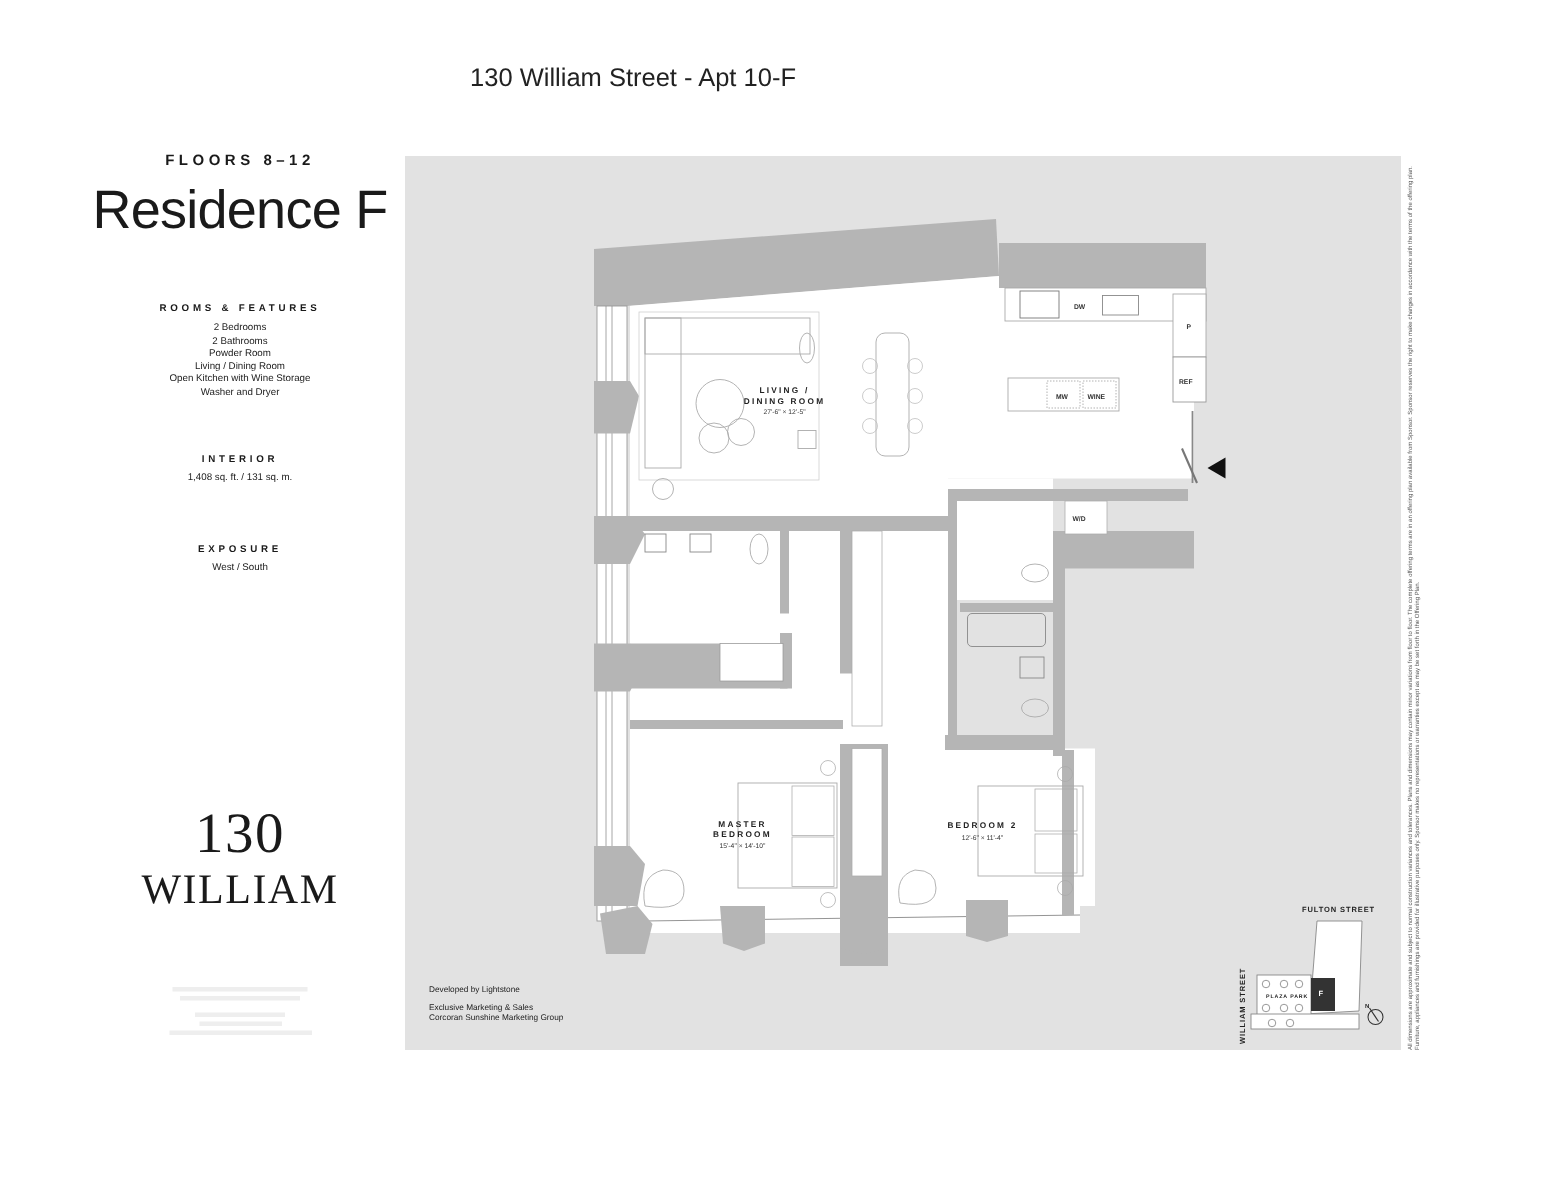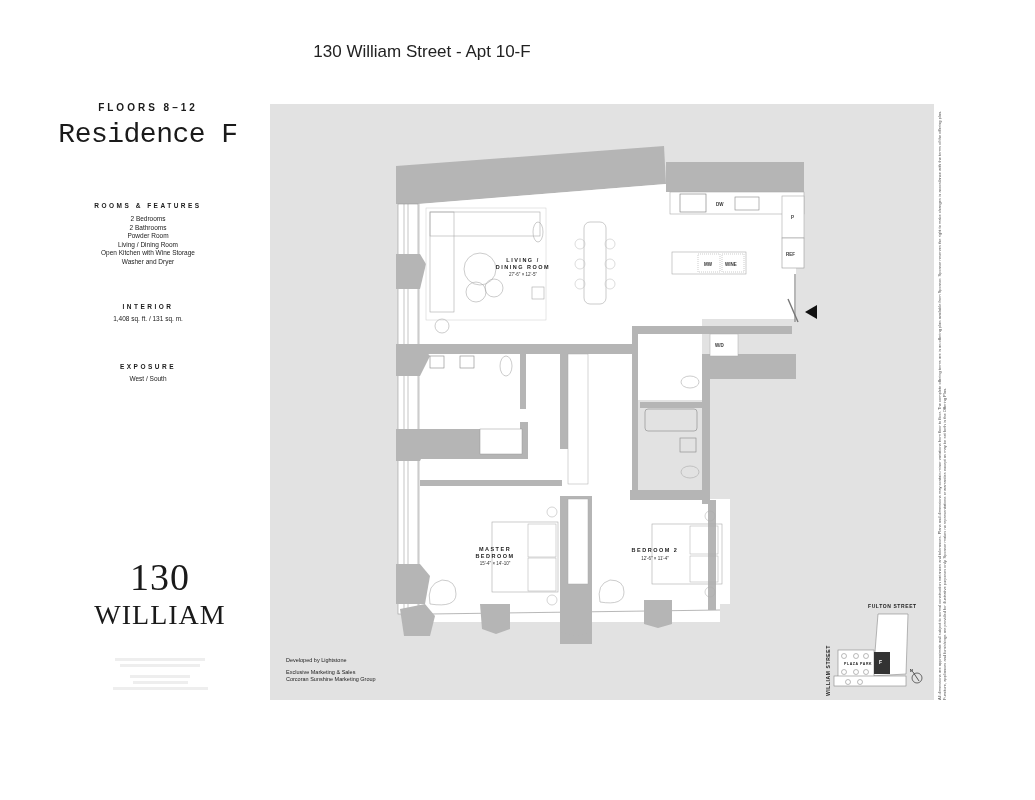--- a/index.html
+++ b/index.html
@@ -1,26 +1,26 @@
 <!DOCTYPE html>
 <html><head>
 <meta charset="utf-8">
 <style>
   html, body { margin: 0; padding: 0; background: #ffffff; }
   body { width: 1035px; height: 800px; position: relative; overflow: hidden; font-family: "Liberation Sans", sans-serif; color: #1a1a1a; }
   .page-title { position: absolute; top: 42px; left: 0; width: 844px; text-align: center; font-size: 17px; color: #222; }
-  .sidebar { position: absolute; left: 48px; top: 100px; width: 200px; text-align: center; }
+  .sidebar { position: absolute; left: 60px; top: 100px; width: 200px; text-align: center; }
   .floors { font-size: 10px; letter-spacing: 3px; font-weight: bold; margin-top: 2px; }
-  .res-name { font-family: Liberation Mono, monospace; font-size: 28px; margin-top: 6px; letter-spacing: -0.5px; }
+  .res-name { font-family: Liberation Sans, sans-serif; font-size: 36px; margin-top: 6px; letter-spacing: -0.5px; }
   .sec-h { font-size: 6.5px; letter-spacing: 2.5px; font-weight: bold; margin-top: 0; }
   .sec-item { font-size: 6.5px; line-height: 8.5px; }
   .features { position: absolute; top: 102px; left: 0; width: 200px; }
   .interior { position: absolute; top: 203px; left: 0; width: 200px; }
   .exposure { position: absolute; top: 263px; left: 0; width: 200px; }
-  .logo { position: absolute; left: 60px; top: 558px; width: 200px; text-align: center; font-family: "Liberation Serif", serif; }
+  .logo { position: absolute; left: 60px; top: 537px; width: 200px; text-align: center; font-family: "Liberation Serif", serif; }
   .logo-num { font-size: 38px; line-height: 38px; letter-spacing: 1px; }
   .logo-name { font-size: 28px; line-height: 38px; letter-spacing: 1px; }
   .faded { position: absolute; left: 110px; top: 655px; width: 100px; }
   .faded div { height: 3px; background: #eee; margin: 3px auto; }
   .plan-panel { position: absolute; left: 270px; top: 104px; width: 664px; height: 596px; background: #e2e2e2; }
   .plan-svg { position: absolute; left: 0; top: 0; }
   .credits { position: absolute; left: 16px; top: 553px; font-size: 5.5px; line-height: 7px; color: #222; }
   .credits .gap { height: 5px; }
   .disclaimer { position: absolute; left: 937px; top: 104px; width: 40px; height: 596px; overflow: hidden; }
   .disclaimer-text { position: absolute; left: 0; top: 596px; width: 596px; transform-origin: 0 0; transform: rotate(-90deg); font-size: 4px; line-height: 5px; color: #555; }

